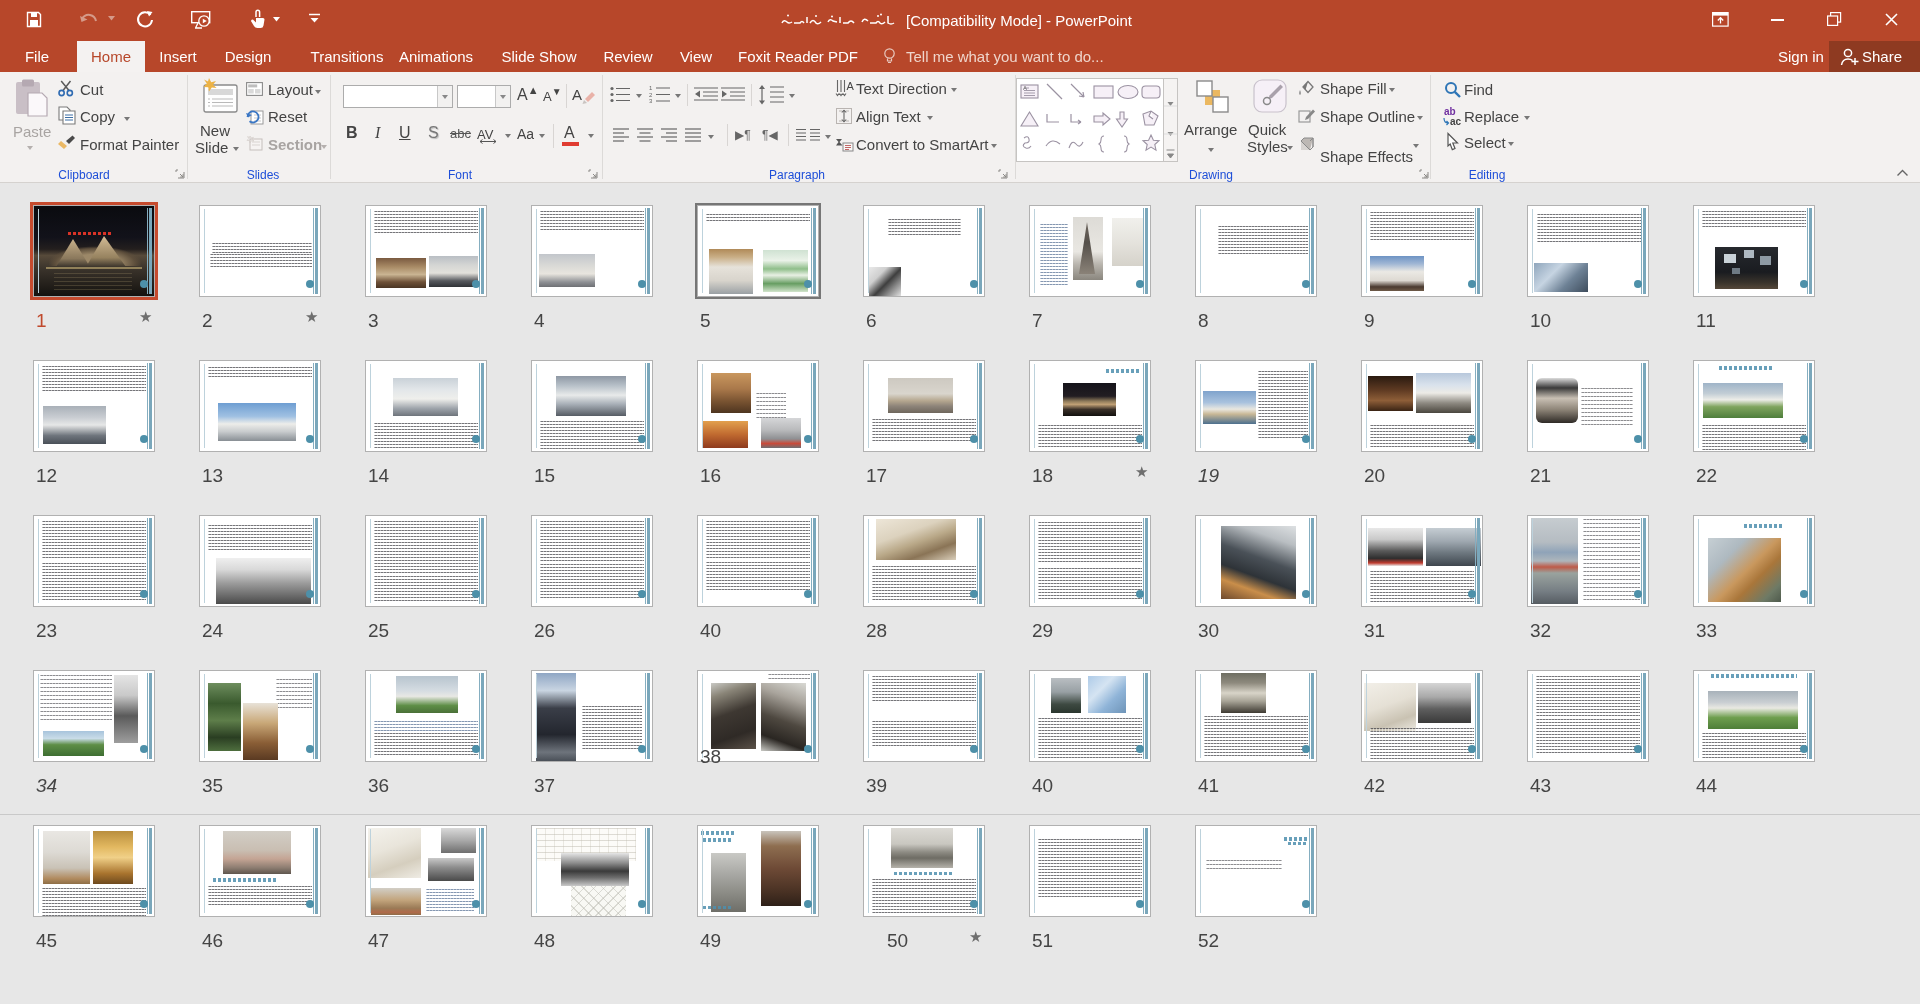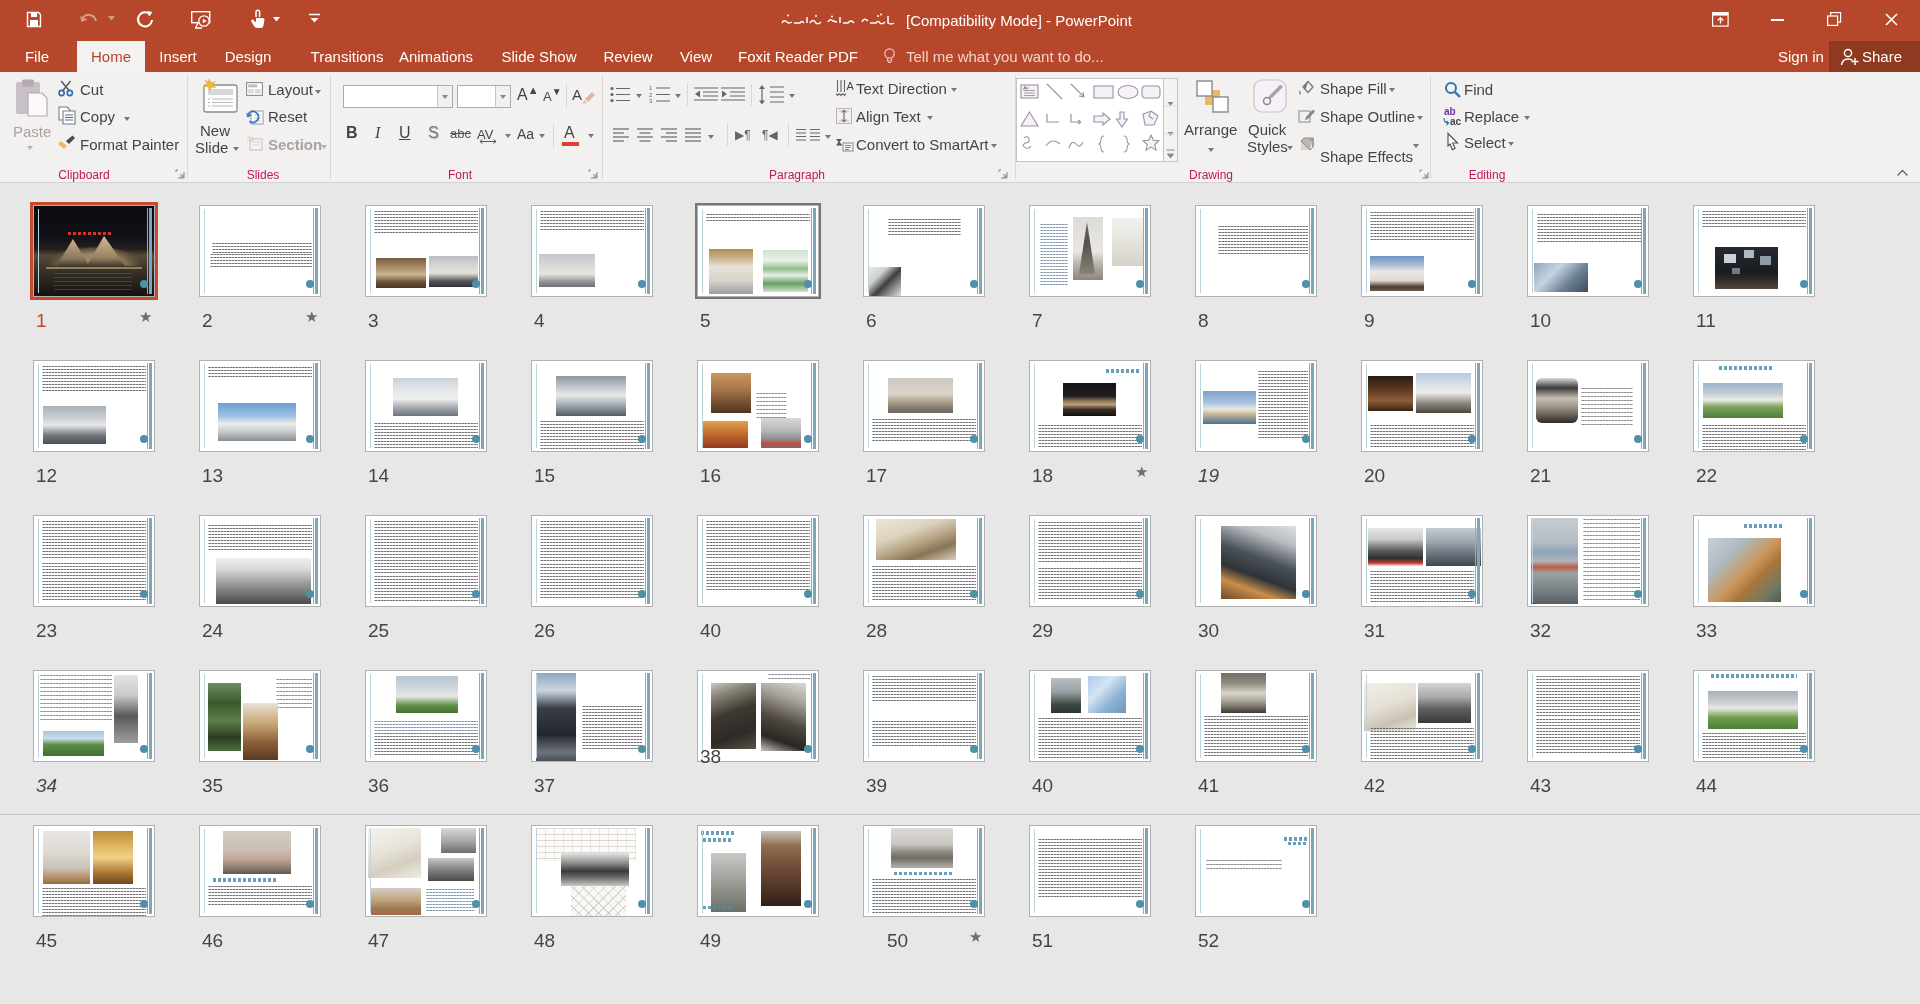--- a/index.html
+++ b/index.html
@@ -6,21 +6,21 @@
 #app{position:absolute;left:0;top:0;width:1920px;height:1004px;}
 .abs{position:absolute;}
 
 #red{position:absolute;left:0;top:0;width:1920px;height:72px;background:#B7472A;}
 #share{position:absolute;left:1829px;top:41px;width:91px;height:31px;background:#8E3A21;color:#fff;font-size:15px;}
 #hometab{position:absolute;left:77px;top:41px;width:68px;height:31px;background:#F4F2F1;color:#B7472A;font-size:15px;text-align:center;line-height:31px;}
 .tab{position:absolute;top:41px;height:31px;color:#fff;font-size:15px;line-height:31px;text-align:center;}
 .ttl{position:absolute;top:12px;color:#fff;font-size:15px;}
 #ribbon{position:absolute;left:0;top:72px;width:1920px;height:111px;background:#F3F1F0;border-bottom:1px solid #D5D2CF;}
 .gsep{position:absolute;top:3px;height:104px;width:1px;background:#DCDAD8;}
-.glabel{position:absolute;top:96px;width:120px;text-align:center;font-size:12px;color:#be185d;}
+.glabel{position:absolute;top:96px;width:120px;text-align:center;font-size:12px;color:#1d4ed8;}
 .rtext{position:absolute;font-size:15px;color:#444;white-space:nowrap;}
 .gray{color:#A8A4A2 !important;}
 .dar{position:absolute;width:0;height:0;border:3.5px solid transparent;border-top:4px solid #777;}
 .dar.gray2{border-top-color:#B5B0AE;}
 .launch{position:absolute;width:10px;height:10px;}
 .combo{position:absolute;height:23px;background:#fff;border:1px solid #ACACAC;}
 .combo .cbtn{position:absolute;right:0;top:0;width:15px;height:100%;background:#F2F1F0;border-left:1px solid #C8C8C8;}
 .vline{position:absolute;width:1px;background:#D8D5D3;}
 
 #cv{position:absolute;left:0;top:183px;width:1920px;height:821px;background:#E7E7E7;}

